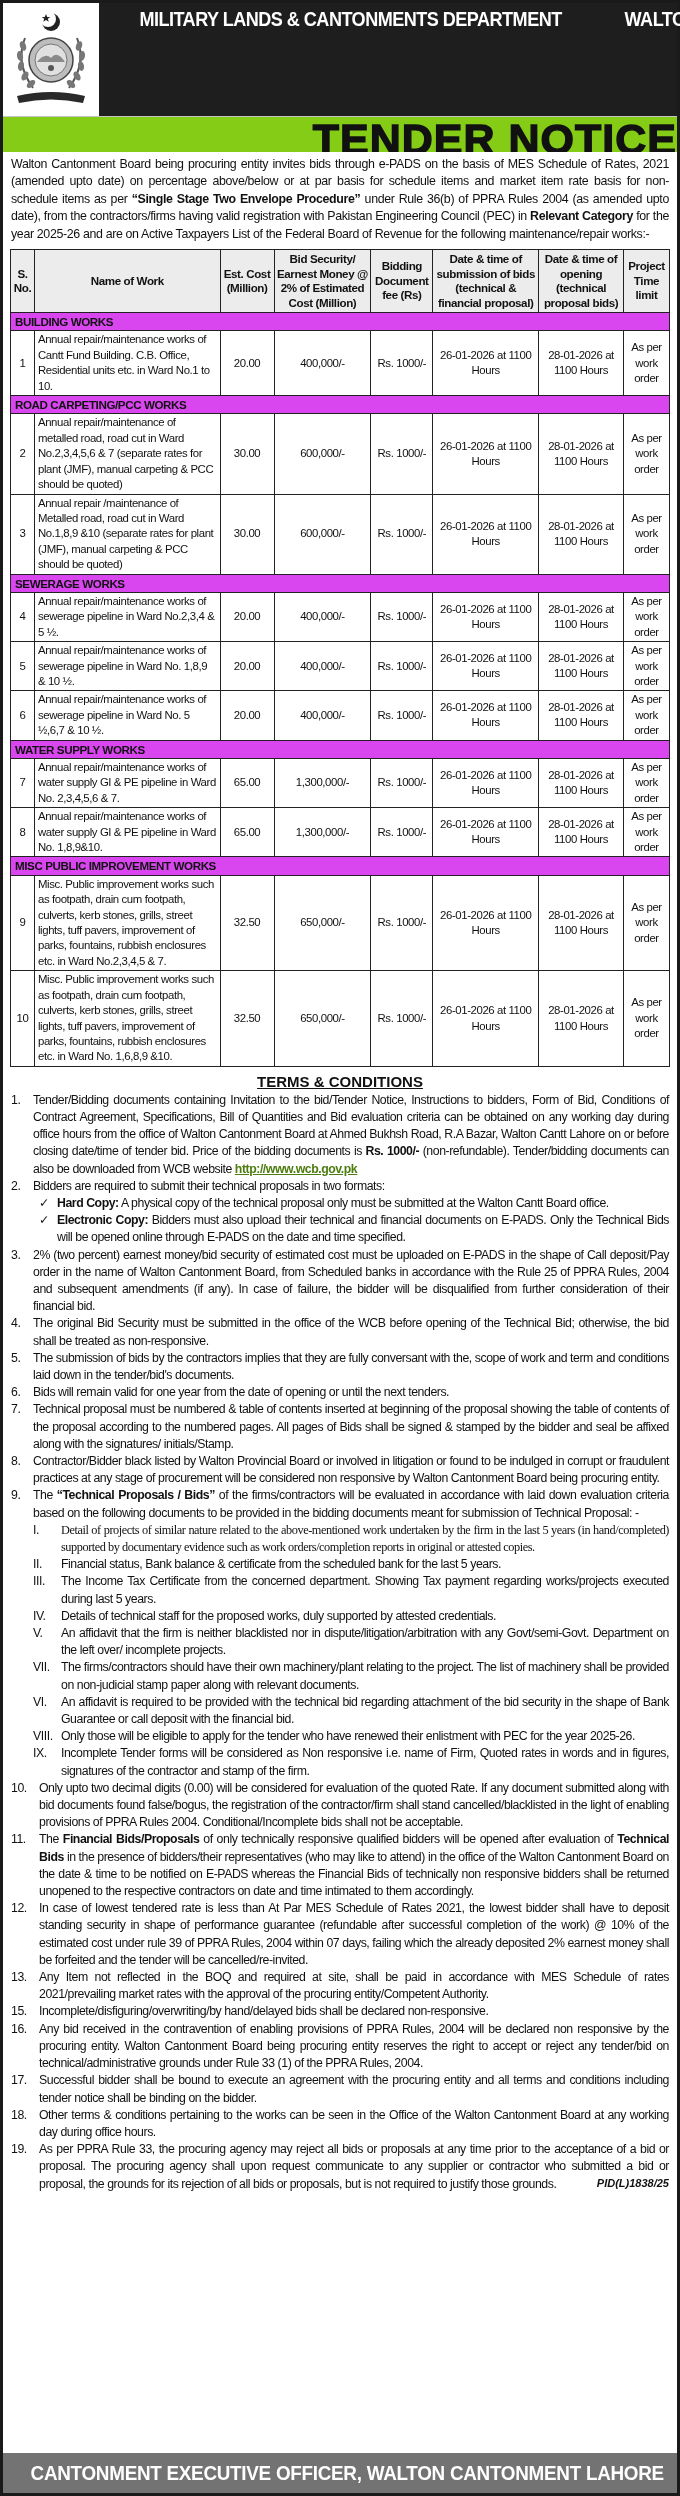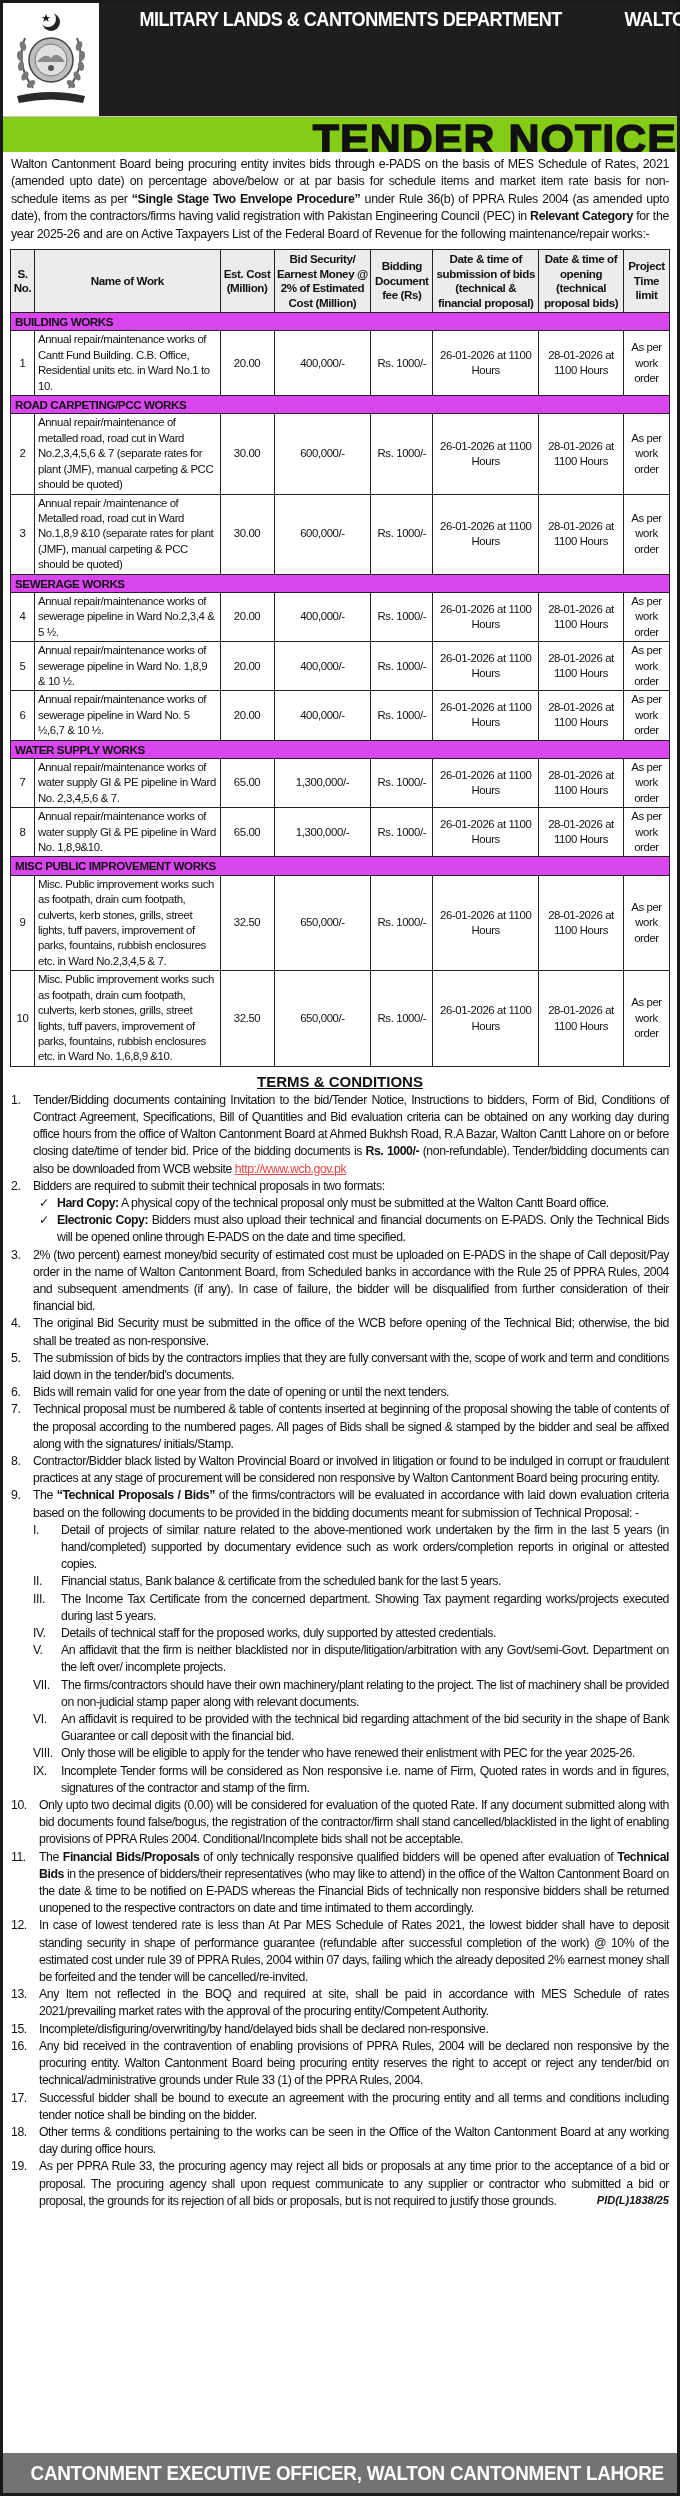--- a/index.html
+++ b/index.html
@@ -129,21 +129,21 @@
     letter-spacing: -0.45px;
   }
   ol.terms li.term {
     display: flex;
     text-align: justify;
   }
   .term-num { width: 22px; flex: 0 0 22px; }
   .term-num.wide { width: 28px; flex: 0 0 28px; }
   .term-body { flex: 1; }
   .term-body b { font-weight: bold; }
-  .term-body a.link { color: #ef4444; text-decoration: underline; }
+  .term-body a.link { color: #4d7c0f; text-decoration: underline; font-weight: bold; }
   .check-list { list-style: none; padding-left: 6px; }
   .check-list li { display: flex; }
   .check { width: 18px; flex: 0 0 18px; }
   .roman-list { list-style: none; padding-left: 0; }
   .roman-list li { display: flex; text-align: justify; }
   .roman { width: 28px; flex: 0 0 28px; padding-left: 0; }
   .pid {
     text-align: right;
     font-style: italic;
     font-weight: bold;
@@ -404,21 +404,21 @@
       <span class="term-num">8.</span>
       <span class="term-body">Contractor/Bidder black listed by Walton Provincial Board or involved in litigation or found to be indulged in corrupt or fraudulent practices at any stage of procurement will be considered non responsive by Walton Cantonment Board being procuring entity.</span>
     </li>
     <li class="term">
       <span class="term-num">9.</span>
       <span class="term-body">
         <span>The </span><b>“Technical Proposals / Bids”</b><span> of the firms/contractors will be evaluated in accordance with laid down evaluation criteria based on the following documents to be provided in the bidding documents meant for submission of Technical Proposal: -</span>
         <ul class="roman-list" id="roman-list">
             <li>
               <span class="roman">I.</span>
-              <span style="flex: 1 1 0%;">Detail of projects of similar nature related to the above-mentioned work undertaken by the firm in the last 5 years (in hand/completed) supported by documentary evidence such as work orders/completion reports in original or attested copies.</span>
+              <span style="flex: 1 1 0%; font-family: Liberation Serif, serif;">Detail of projects of similar nature related to the above-mentioned work undertaken by the firm in the last 5 years (in hand/completed) supported by documentary evidence such as work orders/completion reports in original or attested copies.</span>
             </li>
             <li>
               <span class="roman">II.</span>
               <span style="flex: 1 1 0%;">Financial status, Bank balance &amp; certificate from the scheduled bank for the last 5 years.</span>
             </li>
             <li>
               <span class="roman">III.</span>
               <span style="flex: 1 1 0%;">The Income Tax Certificate from the concerned department. Showing Tax payment regarding works/projects executed during last 5 years.</span>
             </li>
             <li>

